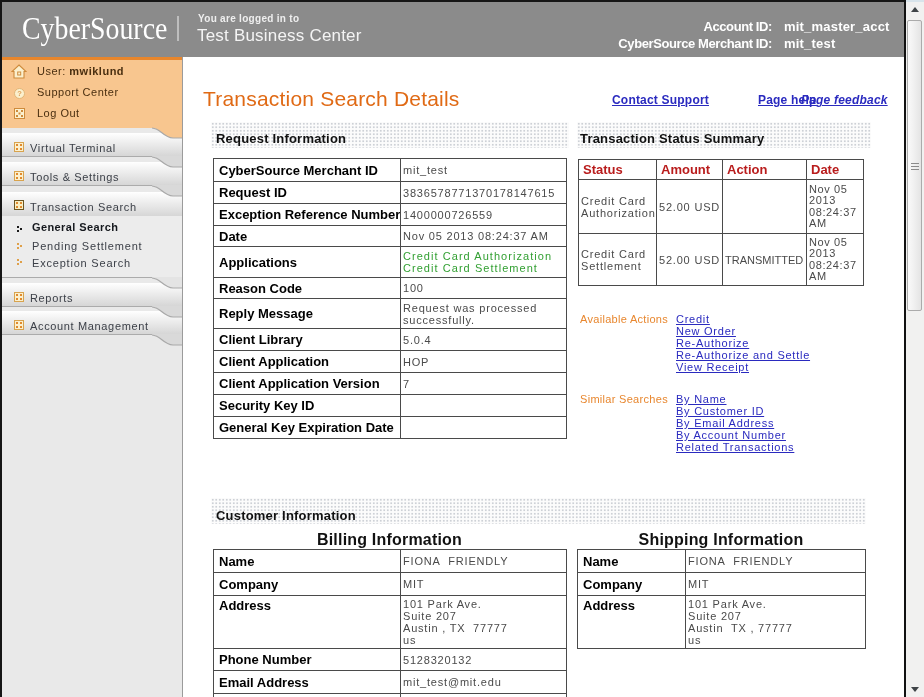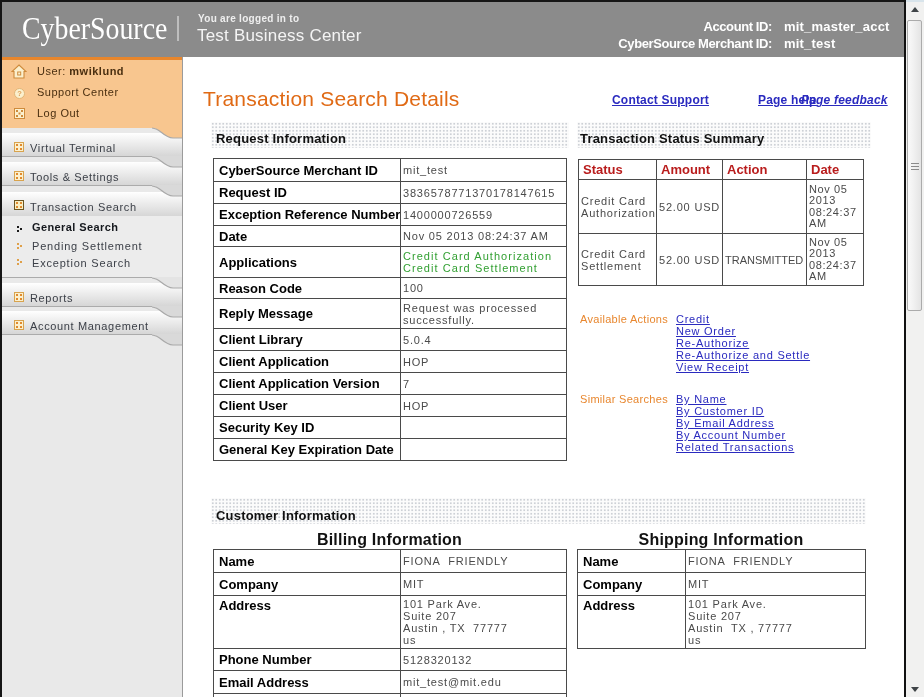--- a/index.html
+++ b/index.html
@@ -227,24 +227,20 @@
           </tr>
       <tr style="height:22px;">
             <td class="lbl">Client Application</td>
             <td class="val">HOP</td>
           </tr>
       <tr style="height:22px;">
             <td class="lbl">Client Application Version</td>
             <td class="val">7</td>
           </tr>
       <tr style="height:22px;">
-            <td class="lbl">Client User</td>
-            <td class="val">HOP</td>
-          </tr>
-      <tr style="height:22px;">
             <td class="lbl">Security Key ID</td>
             <td class="val"></td>
           </tr>
       <tr style="height:22px;">
             <td class="lbl">General Key Expiration Date</td>
             <td class="val"></td>
           </tr>
     </tbody>
       </table>
 

